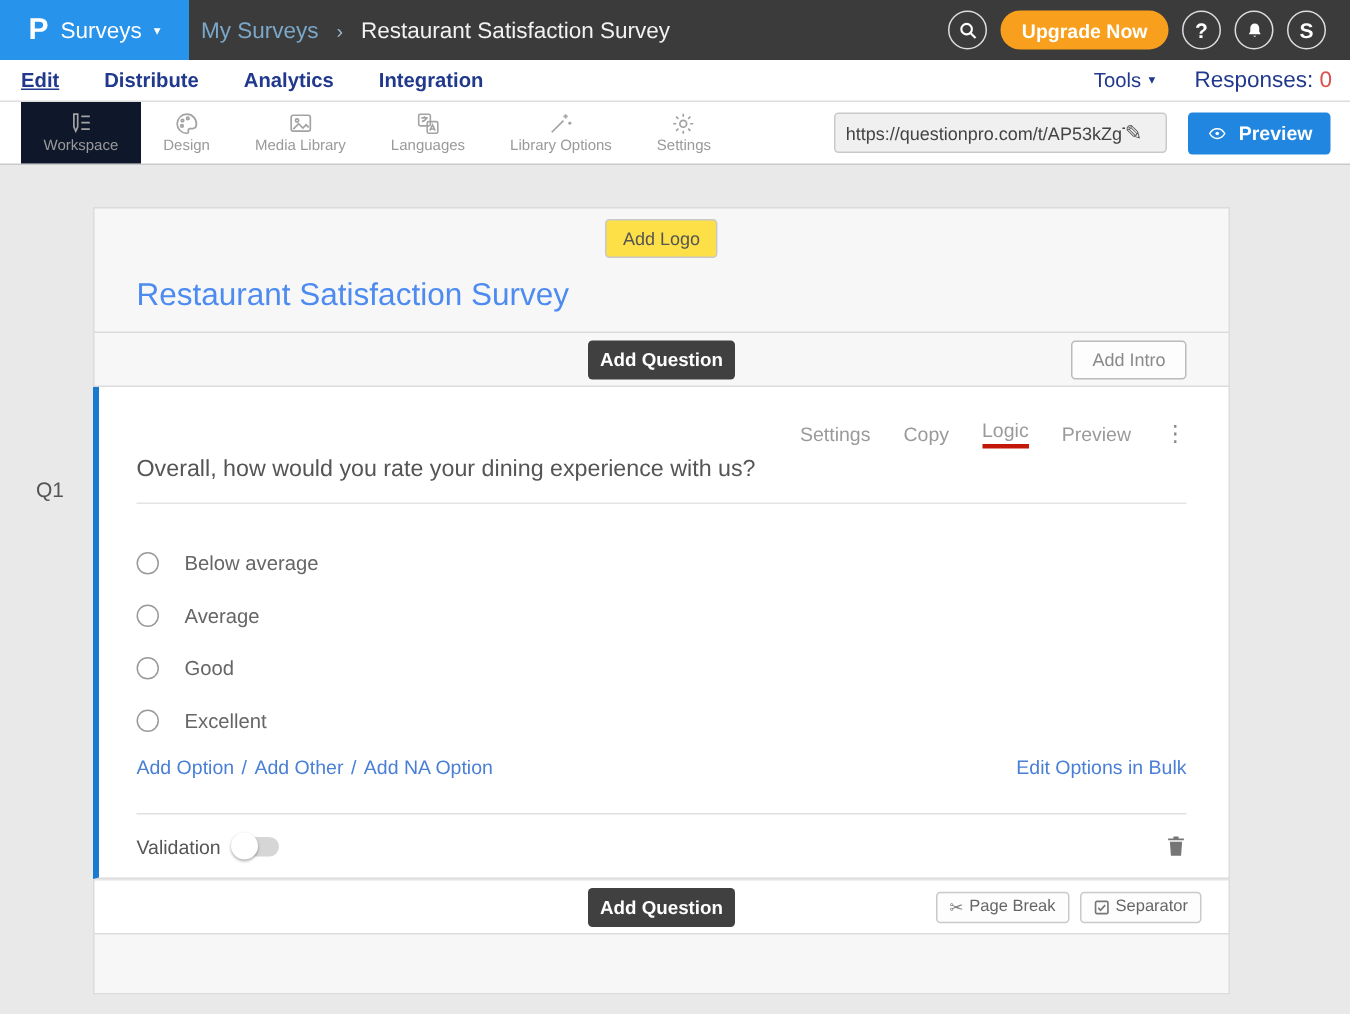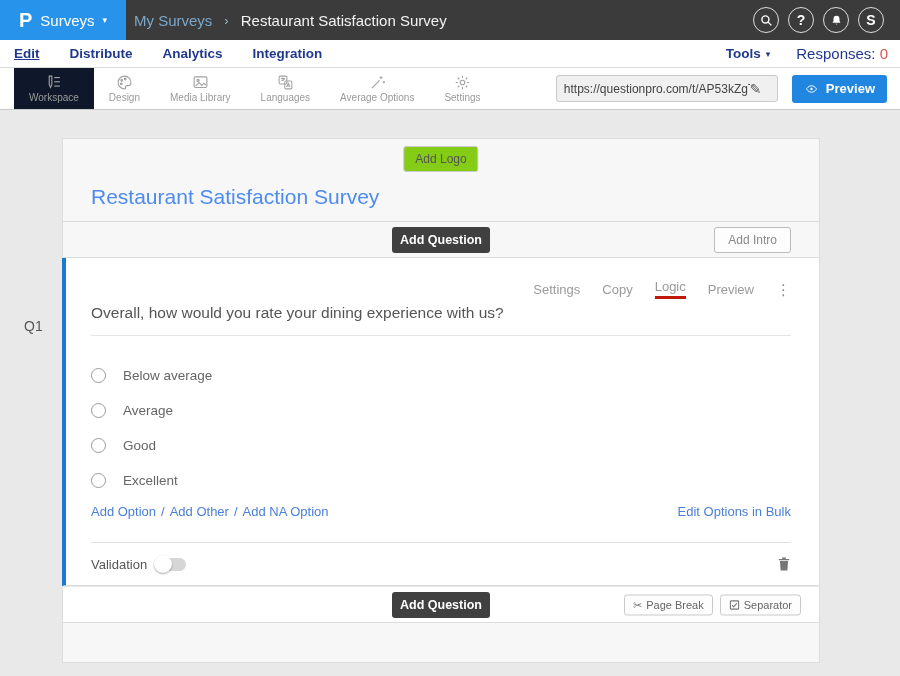--- a/index.html
+++ b/index.html
@@ -20,21 +20,21 @@
   .topbar-right { margin-left:auto; display:flex; align-items:center; gap:9px; margin-right:16px; }
   .circle-btn { width:26px; height:26px; border-radius:50%; border:1.5px solid #ddd; background:transparent; color:#fff; display:flex; align-items:center; justify-content:center; cursor:pointer; font-size:14px; font-weight:bold; font-family:inherit; }
   .upgrade-btn { background:#f8a01d; color:#fff; border:none; border-radius:14px; height:26px; padding:0 14px; font-size:13px; font-weight:bold; cursor:pointer; font-family:inherit; }
 
   
   .navrow { height:28px; background:#fff; border-bottom:1px solid #dcdcdc; display:flex; align-items:center; padding:0 12px 0 14px; flex-shrink:0; }
   .nav-tabs { display:flex; gap:30px; }
   .nav-tab { color:#21398c; font-size:13.5px; font-weight:bold; text-decoration:none; cursor:pointer; }
   .nav-tab.active { text-decoration:underline; }
   .navrow-right { margin-left:auto; display:flex; align-items:center; gap:26px; }
-  .tools { color:#21398c; font-size:13.5px; font-weight:bold; cursor:pointer; display:flex; align-items:center; gap:5px; }
+  .tools { color:#21398c; font-size:13.5px; font-weight:normal; cursor:pointer; display:flex; align-items:center; gap:5px; }
   .tools .caret { color:#21398c; }
   .responses { color:#21398c; font-size:15px; font-weight:normal; }
   .responses .count { color:#d9534f; }
 
   
   .toolbar { height:42px; background:#fff; border-bottom:1px solid #c9c9c9; display:flex; align-items:stretch; padding-left:14px; flex-shrink:0; }
   .tool-item { display:flex; flex-direction:column; align-items:center; justify-content:center; padding:0 15px; cursor:pointer; gap:1px; }
   .tool-item.active { background:#0f172a; }
   .tool-item svg { stroke:#a3a3a3; }
   .tool-label { font-size:10px; color:#9a9a9a; white-space:nowrap; }
@@ -44,21 +44,21 @@
   .url-pencil { color:#555; font-size:14px; cursor:pointer; }
   .preview-btn { background:#2086e0; color:#fff; border:none; border-radius:3px; height:28px; padding:0 12px; font-size:13px; font-weight:bold; display:flex; align-items:center; gap:7px; cursor:pointer; font-family:inherit; }
 
   
   .pagebody { flex:1; background:#e9e9e9; position:relative; overflow:hidden; }
   .q-id { position:absolute; left:24px; top:208px; color:#555; font-size:14px; }
   .survey { position:absolute; left:62px; top:28px; width:758px; }
   .sec { border:1px solid #dcdcdc; background:#f7f7f7; }
 
   .sec-header { height:84px; position:relative; }
-  .add-logo-btn { position:absolute; left:50%; transform:translateX(-50%); top:7px; background:#84cc16; border:1px solid #c9c9c9; border-radius:3px; padding:5px 11px; font-size:12px; color:#555; cursor:pointer; font-family:inherit; }
+  .add-logo-btn { position:absolute; left:50%; transform:translateX(-50%); top:7px; background:#fde047; border:1px solid #c9c9c9; border-radius:3px; padding:5px 11px; font-size:12px; color:#555; cursor:pointer; font-family:inherit; }
   .survey-title { position:absolute; left:28px; top:46px; font-size:21px; color:#4d8bf0; cursor:text; }
 
   .sec-addq { height:36px; border-top:none; position:relative; display:flex; align-items:center; justify-content:center; }
   .add-q-btn { background:#404040; color:#fff; border:none; border-radius:3px; padding:6px 8px; font-size:12.5px; font-weight:bold; cursor:pointer; font-family:inherit; }
   .add-intro-btn { position:absolute; right:28px; top:50%; transform:translateY(-50%); background:#fdfdfd; border:1px solid #bbb; border-radius:3px; padding:5px 13px; font-size:12px; color:#8a8a8a; cursor:pointer; font-family:inherit;margin-left:36px; }
 
   .q-card { background:#fff; border:1px solid #dcdcdc; border-top:none; border-left:4px solid #1c79d0; padding:0 28px 0 25px; }
   .q-actions { display:flex; justify-content:flex-end; align-items:center; gap:22px; padding-top:22px; height:40px; }
   .q-action { color:#9a9a9a; font-size:13px; cursor:pointer; text-decoration:none; }
   .q-action.annotated { border-bottom:3px solid #c21807; padding-bottom:2px; }
@@ -103,20 +103,21 @@
     </nav>
     <div class="topbar-right">
       <button class="circle-btn">
         <span style="display:flex;">
           <svg width="13" height="13" viewBox="0 0 24 24" fill="none" stroke="#fff" stroke-width="2.6">
               <circle cx="10" cy="10" r="6.5"></circle>
               <line x1="15" y1="15" x2="21" y2="21"></line>
             </svg>
         </span>
       </button>
+      <button class="upgrade-btn">Upgrade Now</button>
       <button class="circle-btn">?</button>
       <button class="circle-btn">
         <span style="display:flex;">
           <svg width="13" height="13" viewBox="0 0 24 24" fill="#fff">
               <path d="M12 3a5.5 5.5 0 0 0-5.5 5.5V13l-1.8 3.2h14.6L17.5 13V8.5A5.5 5.5 0 0 0 12 3z"></path>
               <path d="M10.2 18a1.9 1.9 0 0 0 3.6 0z"></path>
             </svg>
         </span>
       </button>
       <button class="circle-btn">S</button>
@@ -189,21 +190,21 @@
     <div class="tool-item">
       <span style="display:flex;">
         <svg width="19" height="17" viewBox="0 0 24 24" fill="none" stroke-width="1.6">
             <line x1="4" y1="20" x2="15" y2="9"></line>
             <line x1="17" y1="3" x2="17" y2="7"></line>
             <line x1="15" y1="5" x2="19" y2="5"></line>
             <line x1="21" y1="10" x2="21" y2="13"></line>
             <line x1="19.5" y1="11.5" x2="22.5" y2="11.5"></line>
           </svg>
       </span>
-      <span class="tool-label">Average Options</span>
+      <span class="tool-label">Library Options</span>
     </div>
     <div class="tool-item">
       <span style="display:flex;">
         <svg width="19" height="17" viewBox="0 0 24 24" fill="none" stroke-width="1.6">
             <circle cx="12" cy="12" r="3.2"></circle>
             <path d="M12 2.5v3M12 18.5v3M2.5 12h3M18.5 12h3M5.3 5.3l2.1 2.1M16.6 16.6l2.1 2.1M18.7 5.3l-2.1 2.1M7.4 16.6l-2.1 2.1"></path>
           </svg>
       </span>
       <span class="tool-label">Settings</span>
     </div>

